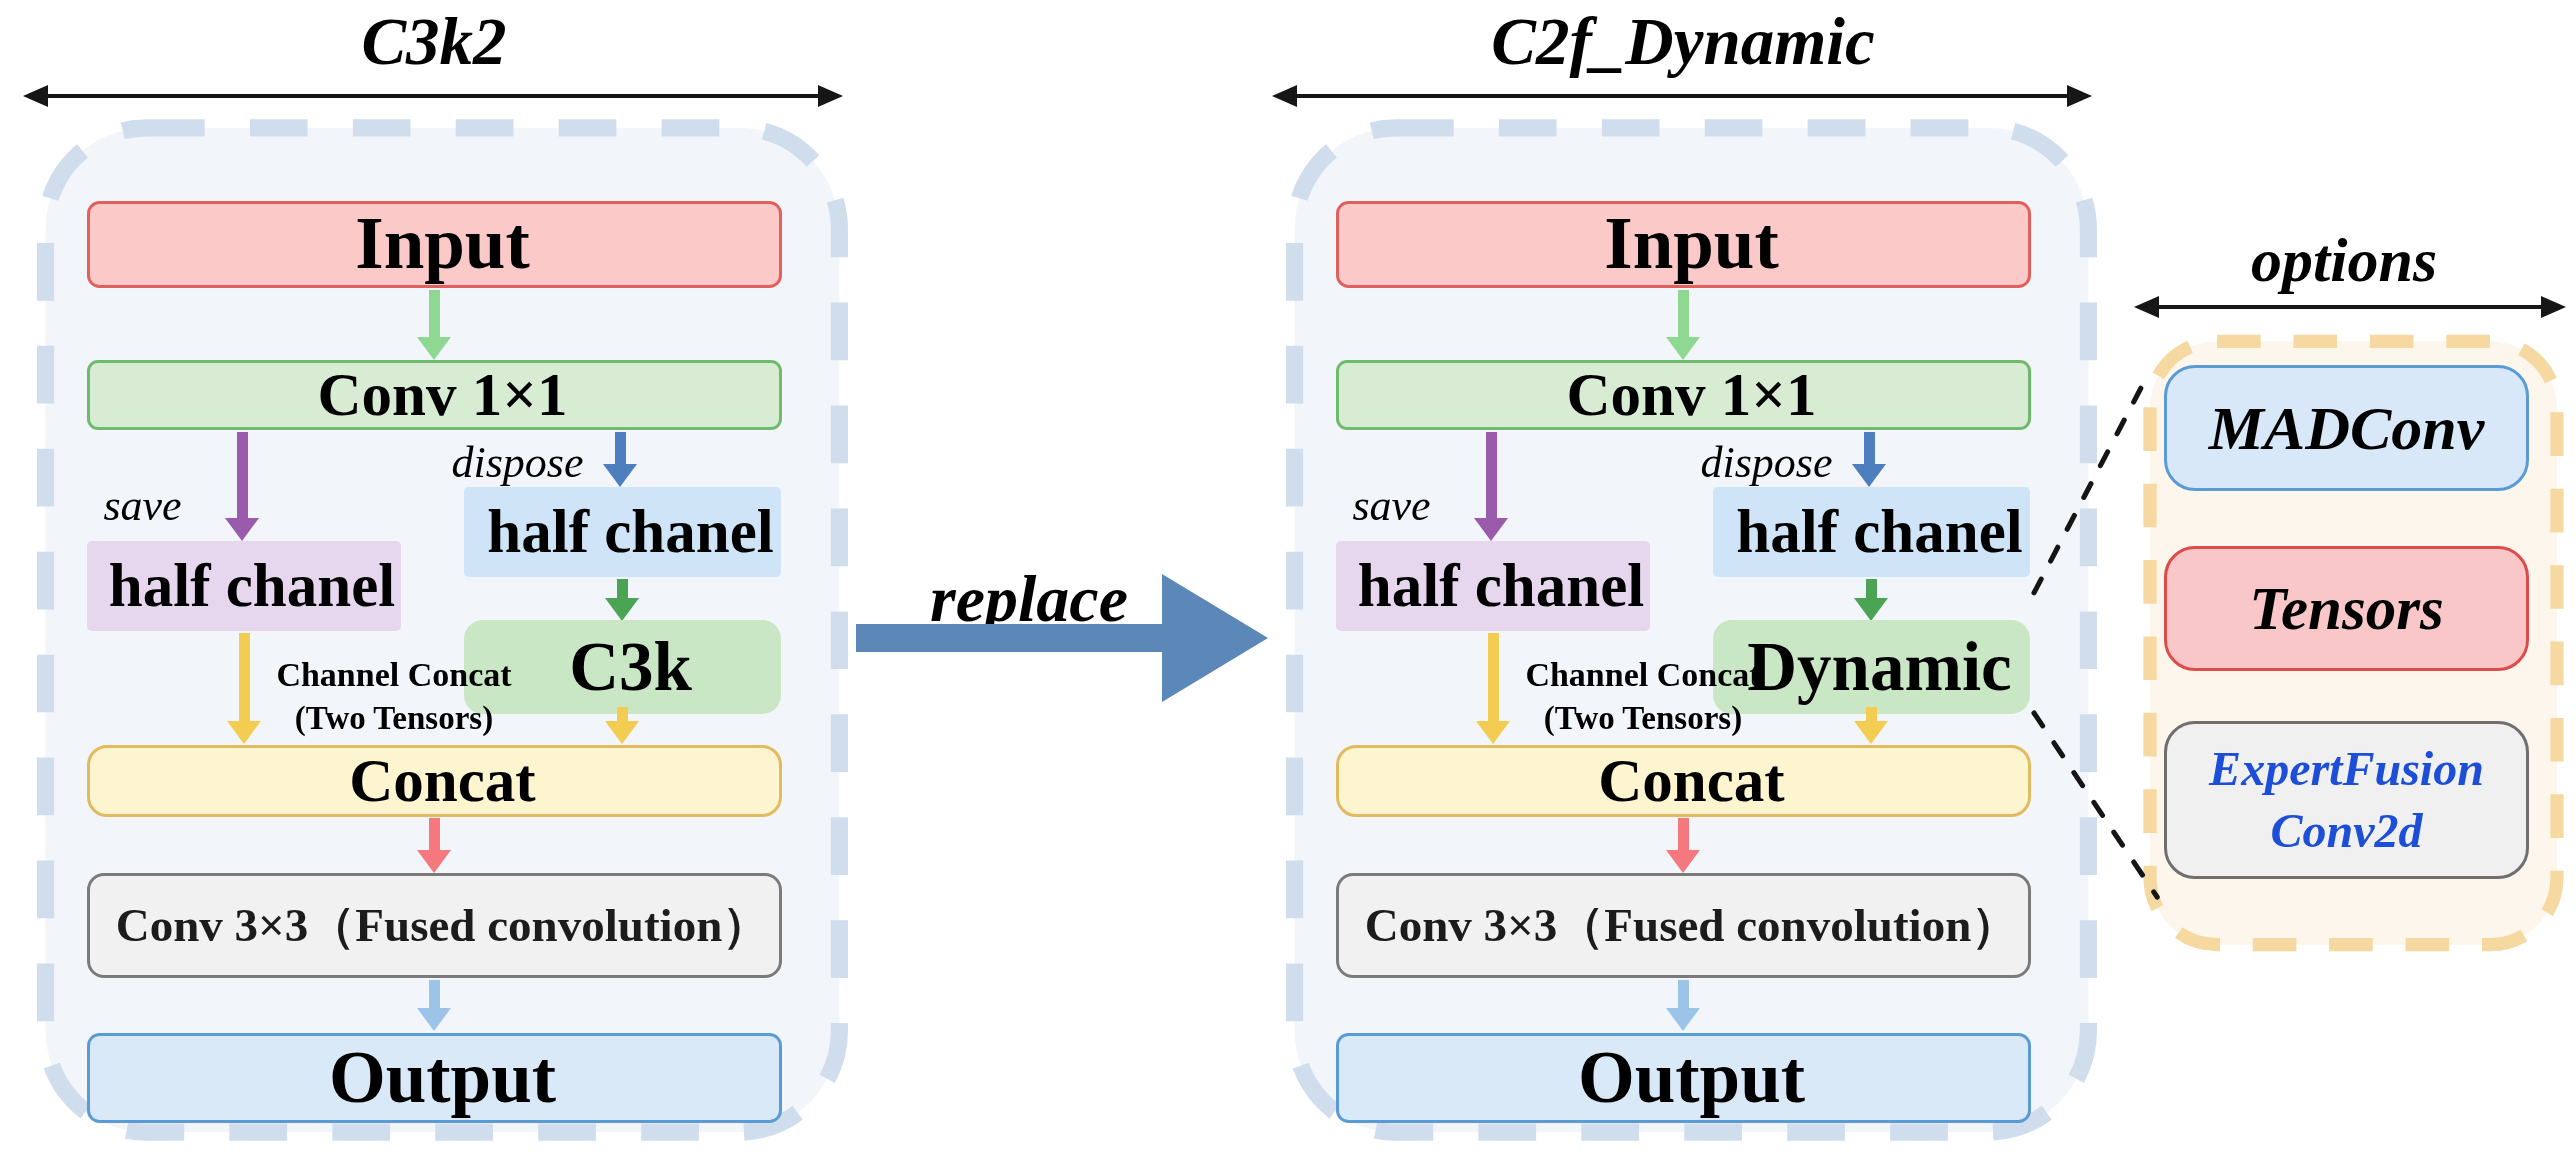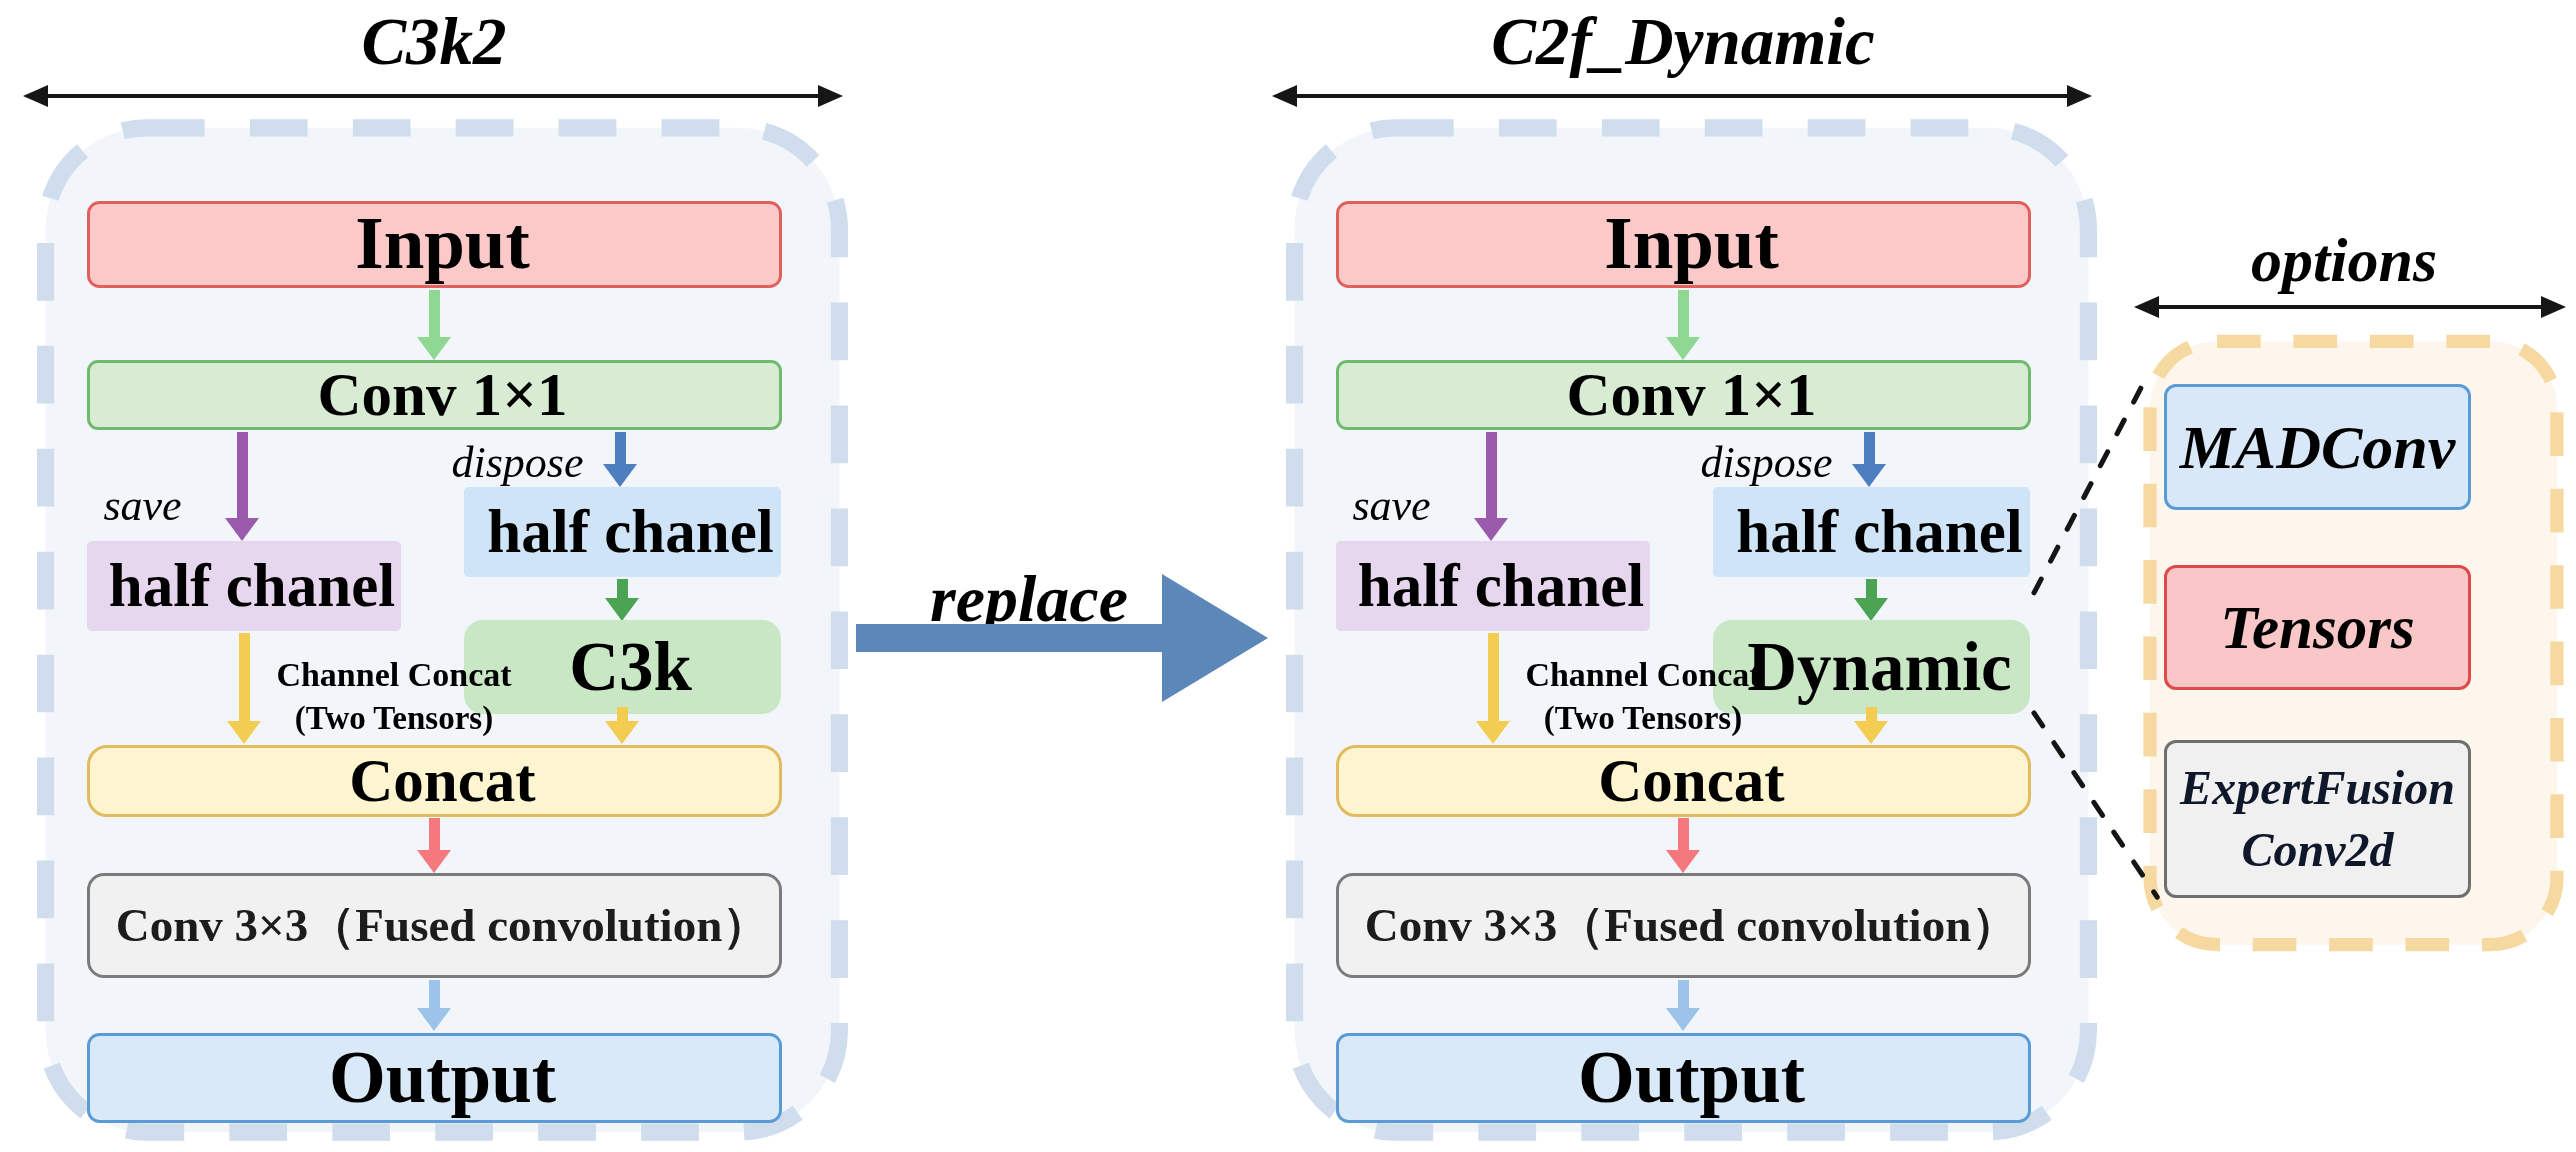--- a/index.html
+++ b/index.html
@@ -62,26 +62,26 @@
   
   .replace-label{position:absolute;left:881px;top:566px;width:296px;text-align:center;
                  font-style:italic;font-weight:700;font-size:66px;line-height:1;}
   .replace-shaft{position:absolute;left:856px;top:624px;width:306px;height:28px;background:#5b87b9;}
   .replace-shaft::after{content:"";position:absolute;left:100%;top:50%;transform:translateY(-50%);
      border-top:64px solid transparent;border-bottom:64px solid transparent;border-left:106px solid #5b87b9;}
 
   
   .options-title{position:absolute;left:2184px;top:229px;width:320px;text-align:center;
                  font-style:italic;font-weight:700;font-size:62px;line-height:1;}
-  .opt{position:absolute;left:2164px;width:307px;display:flex;align-items:center;justify-content:center;
-       font-style:italic;font-weight:700;border-radius:12px;text-align:center;margin-top:19px;}
+  .opt{position:absolute;left:2164px;width:365px;display:flex;align-items:center;justify-content:center;
+       font-style:italic;font-weight:700;border-radius:31px;text-align:center;}
   .opt-mad {top:365px;height:126px;background:#d8e8f9;border:3.9px solid #5b9bd5;font-size:62px;}
   .opt-cond{top:546px;height:125px;background:#f9c7c7;border:3.9px solid #dd4b4a;font-size:61px;}
   .opt-exp {top:721px;height:158px;background:#f0f0f0;border:3.9px solid #6f6f6f;font-size:48px;
-            flex-direction:column;line-height:1.3;color:#0f172a;}
+            flex-direction:column;line-height:1.3;color:#1d4ed8;}
 </style>
 </head>
 <body>
 
 <div id="stage">
 
   <div class="panel">
     <svg class="panel-svg" width="811" height="1022" viewBox="0 0 1040 1310">
       <rect x="11" y="11" width="1018" height="1288" rx="130" fill="#f2f6fb" stroke="#cfdded" stroke-width="22" stroke-dasharray="74 58"></rect>
     </svg>

